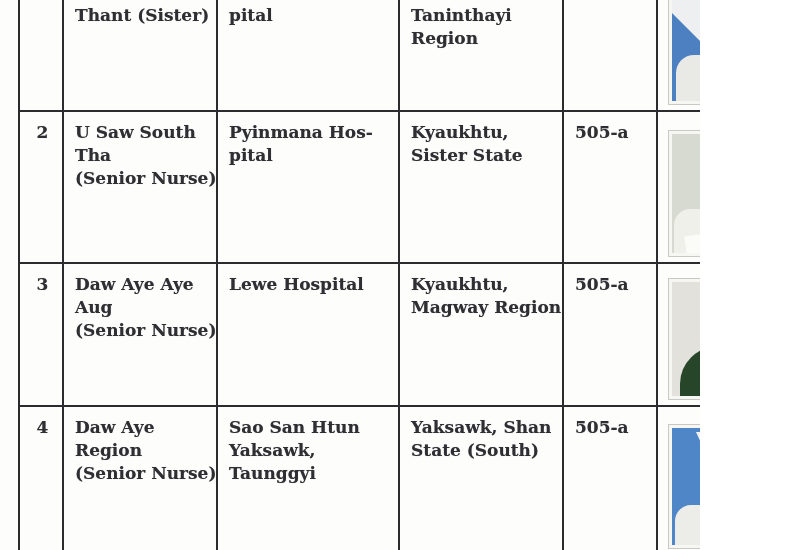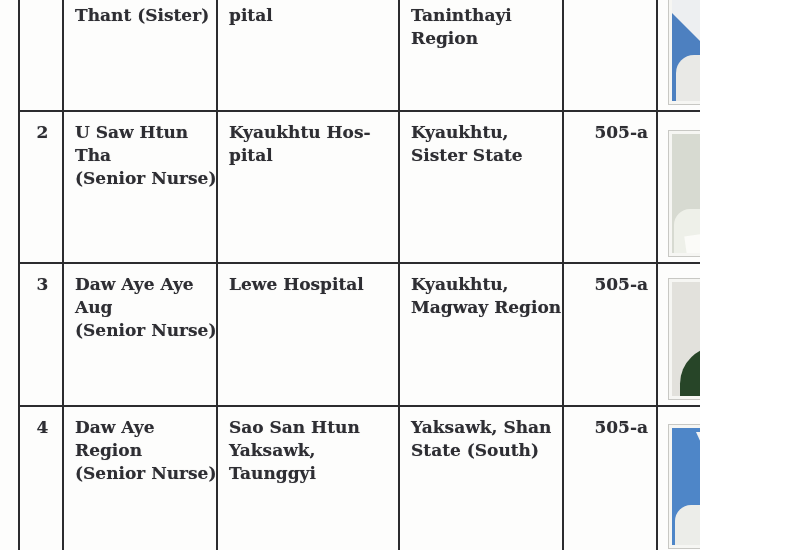--- a/index.html
+++ b/index.html
@@ -17,21 +17,21 @@
     vertical-align:top;
     padding:9px 8px 6px 11px;
     font-size:17px;line-height:23px;font-weight:700;
     color:#2e2e33;
     text-shadow:0 0 0.7px rgba(46,46,51,.45);
     overflow:hidden;
   }
   tr.r1{height:147px;} tr.r2{height:151px;} tr.r3{height:134px;}
   tr.r4{height:141px;}
   td.c-no{text-align:center;padding-left:2px;padding-right:6px;}
-  td.c-code{text-align:right;padding-left:2px;padding-right:2px;margin-left:44px;}
+  td.c-code{text-align:left;padding-left:2px;padding-right:2px;margin-left:44px;}
   td.c-photo{padding:0;}
   tr.r1 td.c-name,tr.r1 td.c-hosp,tr.r1 td.c-loc{padding-top:48px;}
   .line{white-space:nowrap;}
   
   .photo{
     position:relative;width:120px;margin:0 auto;box-sizing:border-box;
     border:3px solid #f6f6f3;box-shadow:0 0 0 1px #c8c8c4;
     overflow:hidden;background:#cfcfcb;
   }
   .photo .d{position:absolute;display:none;}
@@ -119,26 +119,26 @@
               <div class="d d2"></div>
               <div class="d d3"></div>
               <div class="d d4"></div>
               <div class="d d5"></div>
             </div>
           </td>
         </tr>
         <tr class="r2">
           <td class="c-no">2</td>
           <td class="c-name">
-            <div class="line">U Saw Htun</div>
+            <div class="line">U Saw South</div>
             <div class="line">Tha</div>
             <div class="line">(Senior Nurse)</div>
           </td>
           <td class="c-hosp">
-            <div class="line">Kyaukhtu Hos-</div>
+            <div class="line">Pyinmana Hos-</div>
             <div class="line">pital</div>
           </td>
           <td class="c-loc">
             <div class="line">Kyaukhtu,</div>
             <div class="line">Sister State</div>
           </td>
           <td class="c-code">505-a</td>
           <td class="c-photo">
             <div class="photo p2" title="male nurse, teal mask lowered to chin, white coat, gray room background">
               <div class="d d1"></div>

